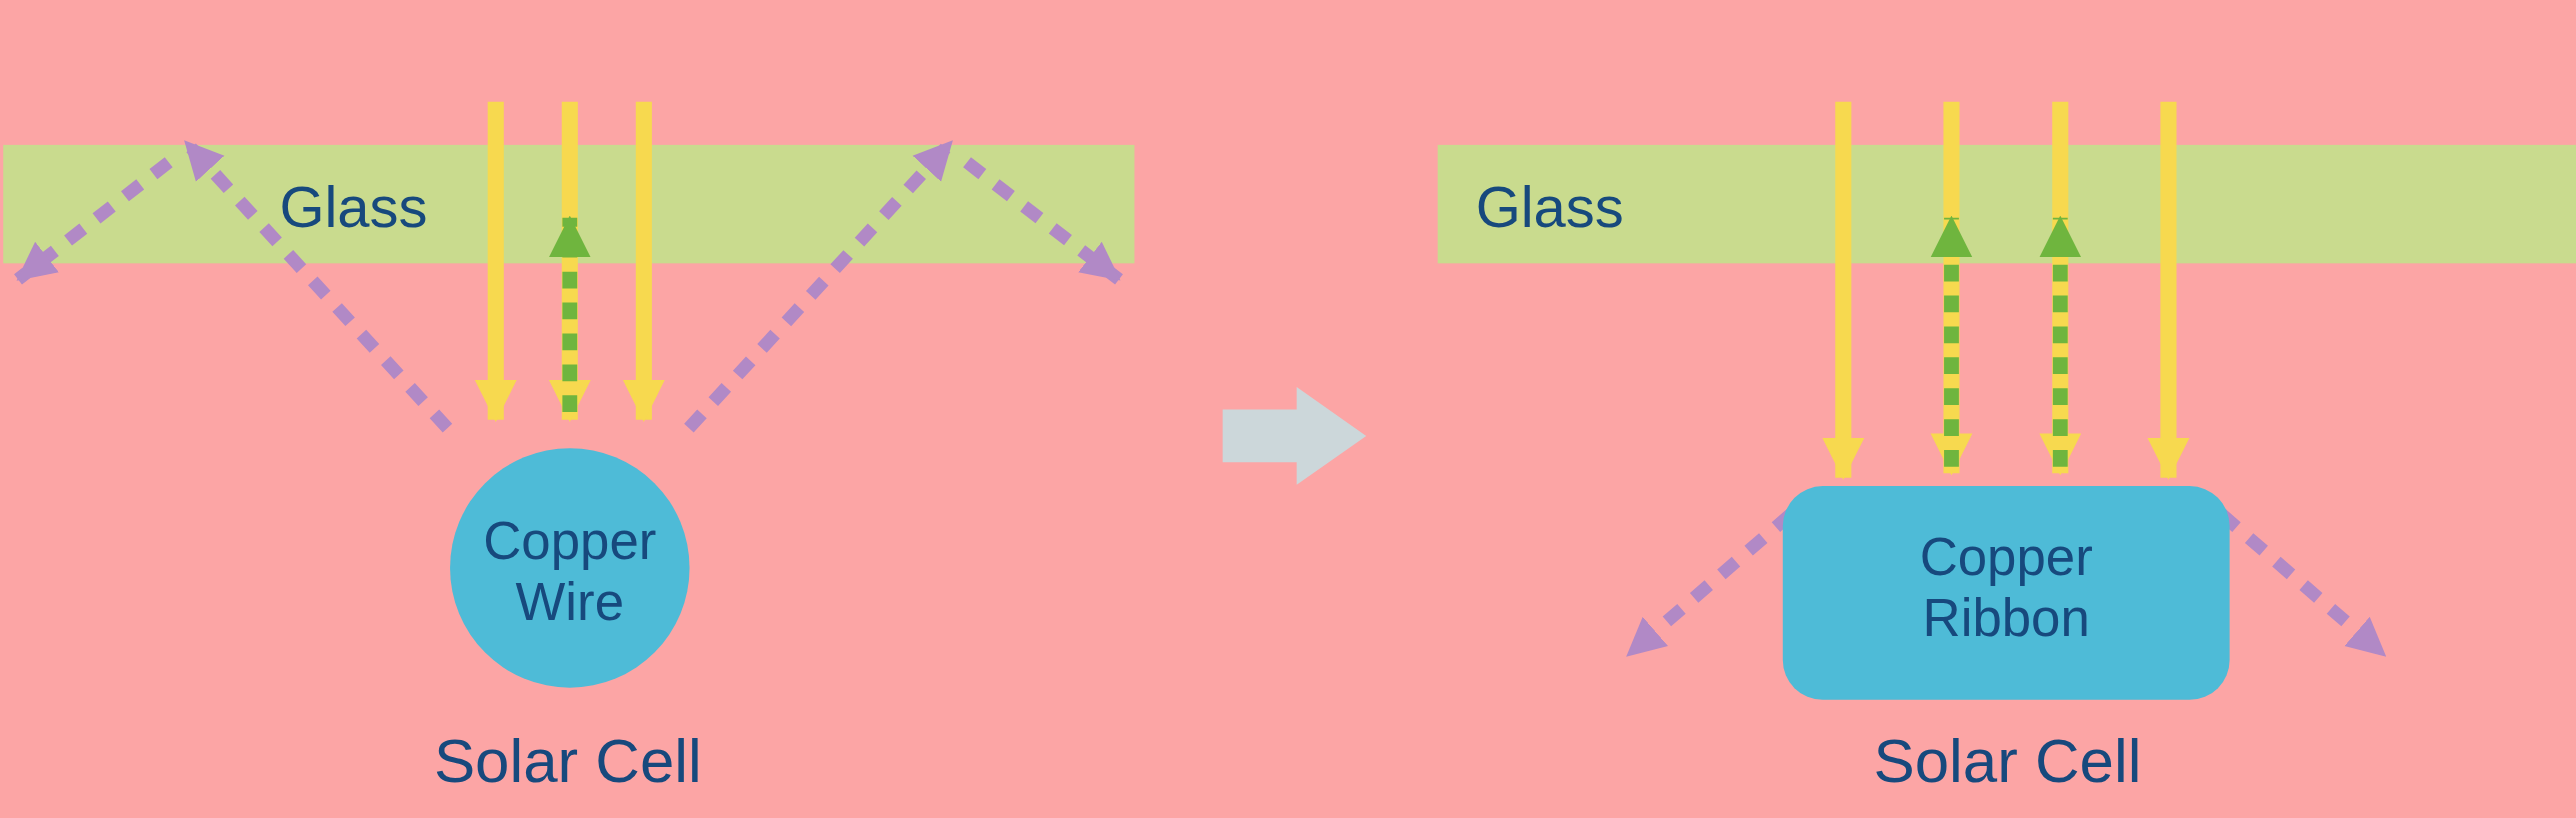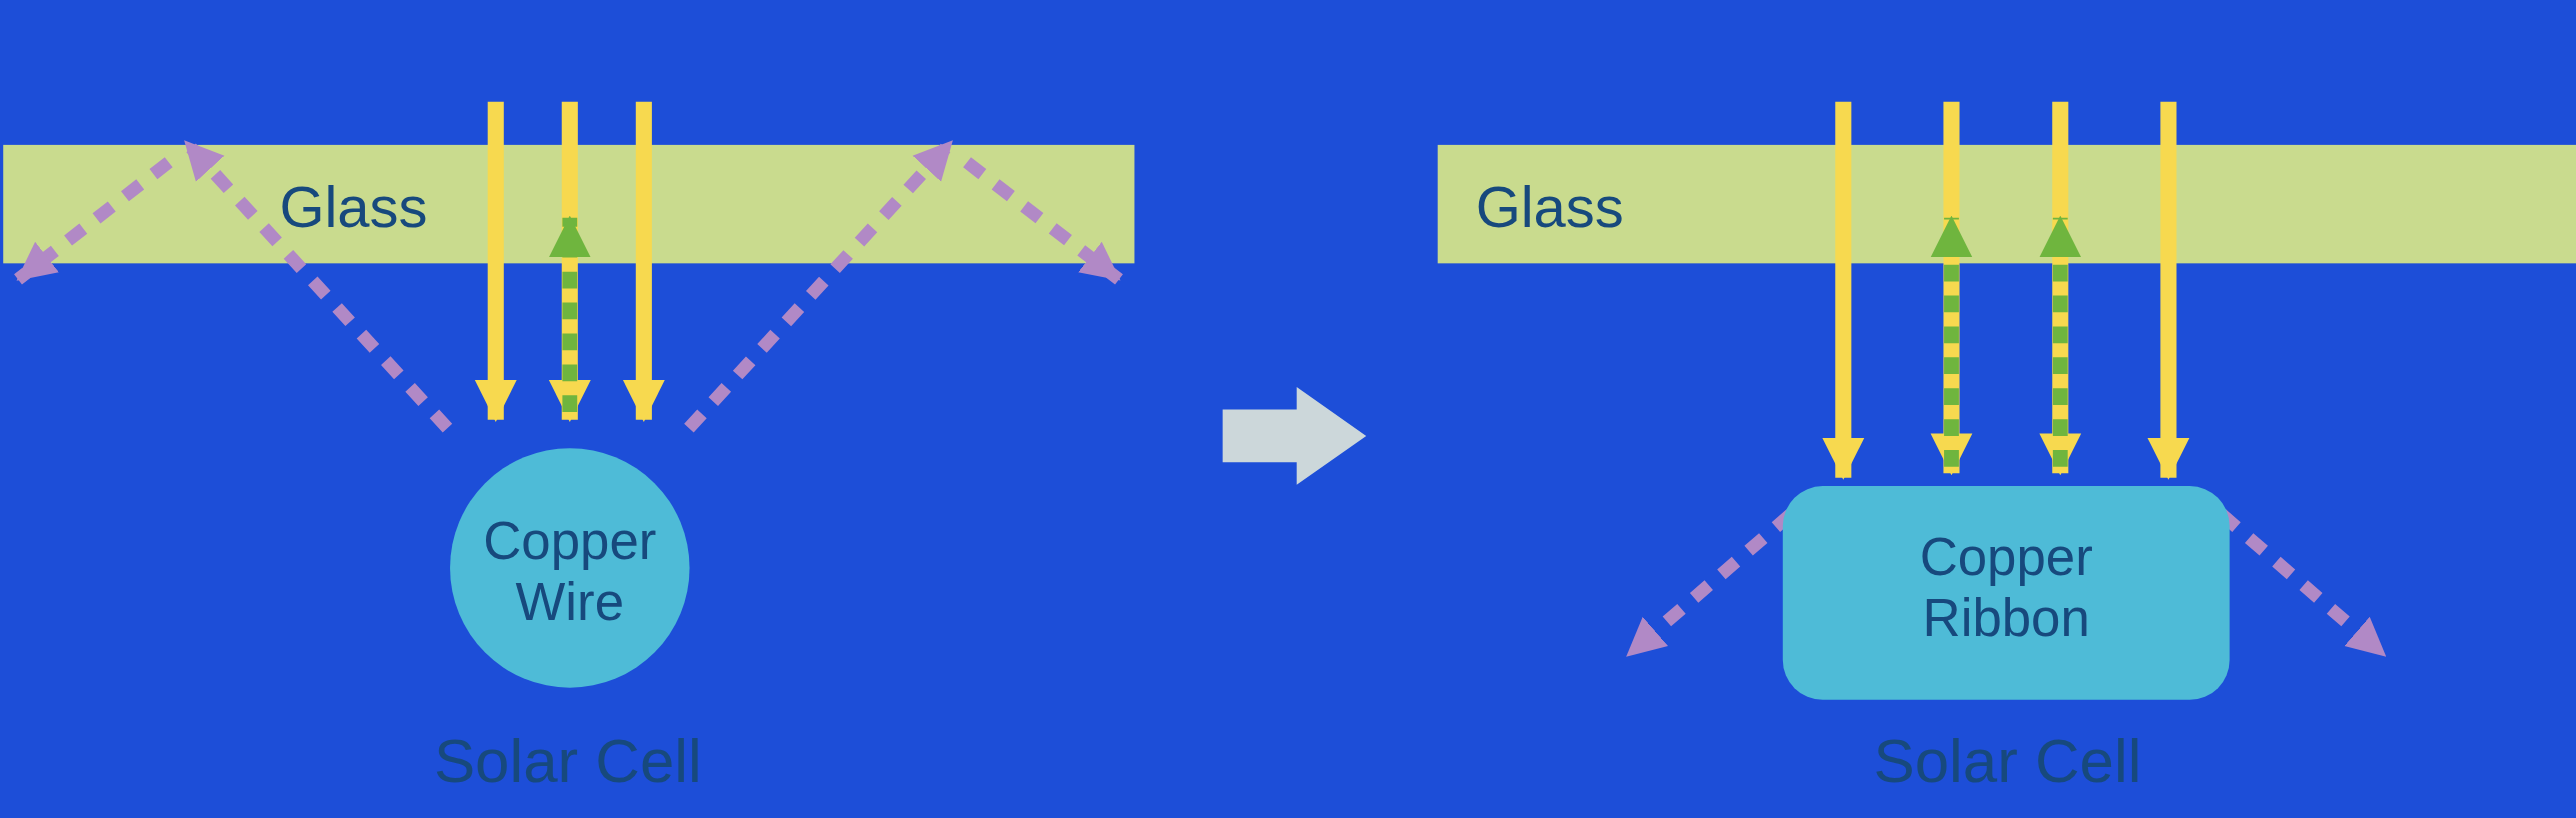--- a/index.html
+++ b/index.html
@@ -1,19 +1,19 @@
 <!DOCTYPE html>
 <html style="--color-glass: #c9db8e; --color-yellow: #f7d94f; --color-green: #6fb53e; --color-purple: #b189c6; --color-blue: #4ebbd7; --color-navy: #17497d; --color-gray: #ccd7da; --color-background: #ffffff;font-size:10.3px"><head>
 <meta charset="utf-8">
 <style>
   html, body { margin: 0; padding: 0; background: #ffffff; }
   .stage {
     width: 2576px;
     height: 819px;
-    background: #1d4ed8;
+    background: #fca5a5;
     position: relative;
     overflow: hidden;
   }
   svg { display: block; width: 100%; height: 100%; }
 
   text {
     font-family: "Liberation Sans", sans-serif;
     fill: var(--color-navy, #17497d);
   }
   .t-glass     { font-size: 90px; }

